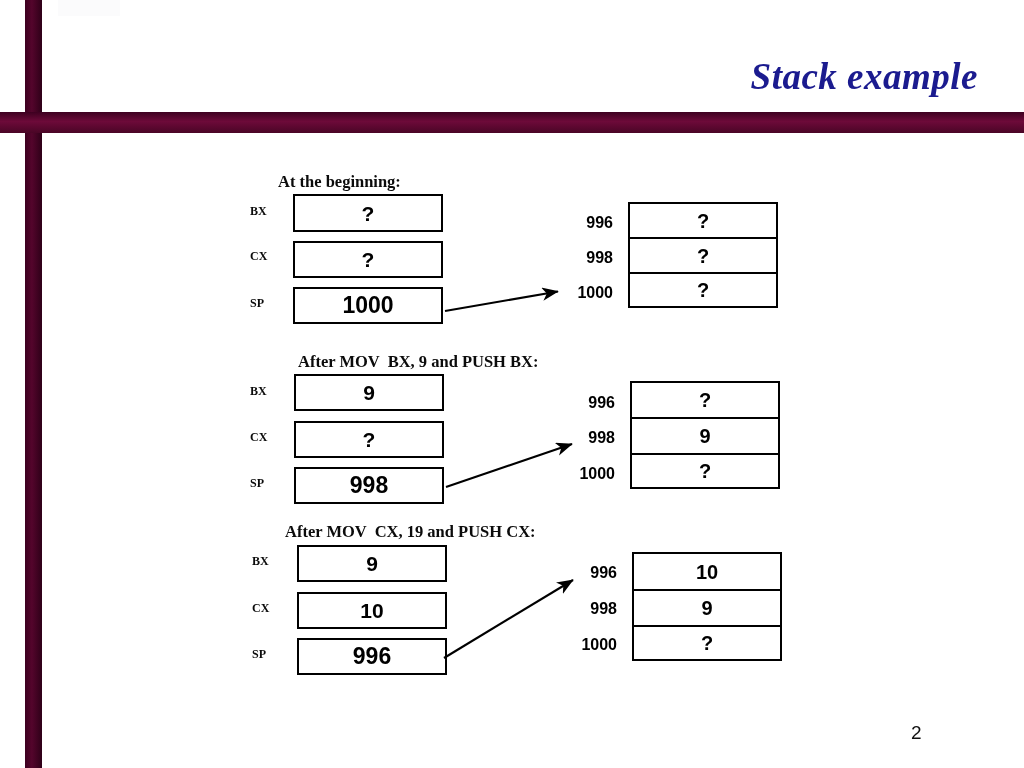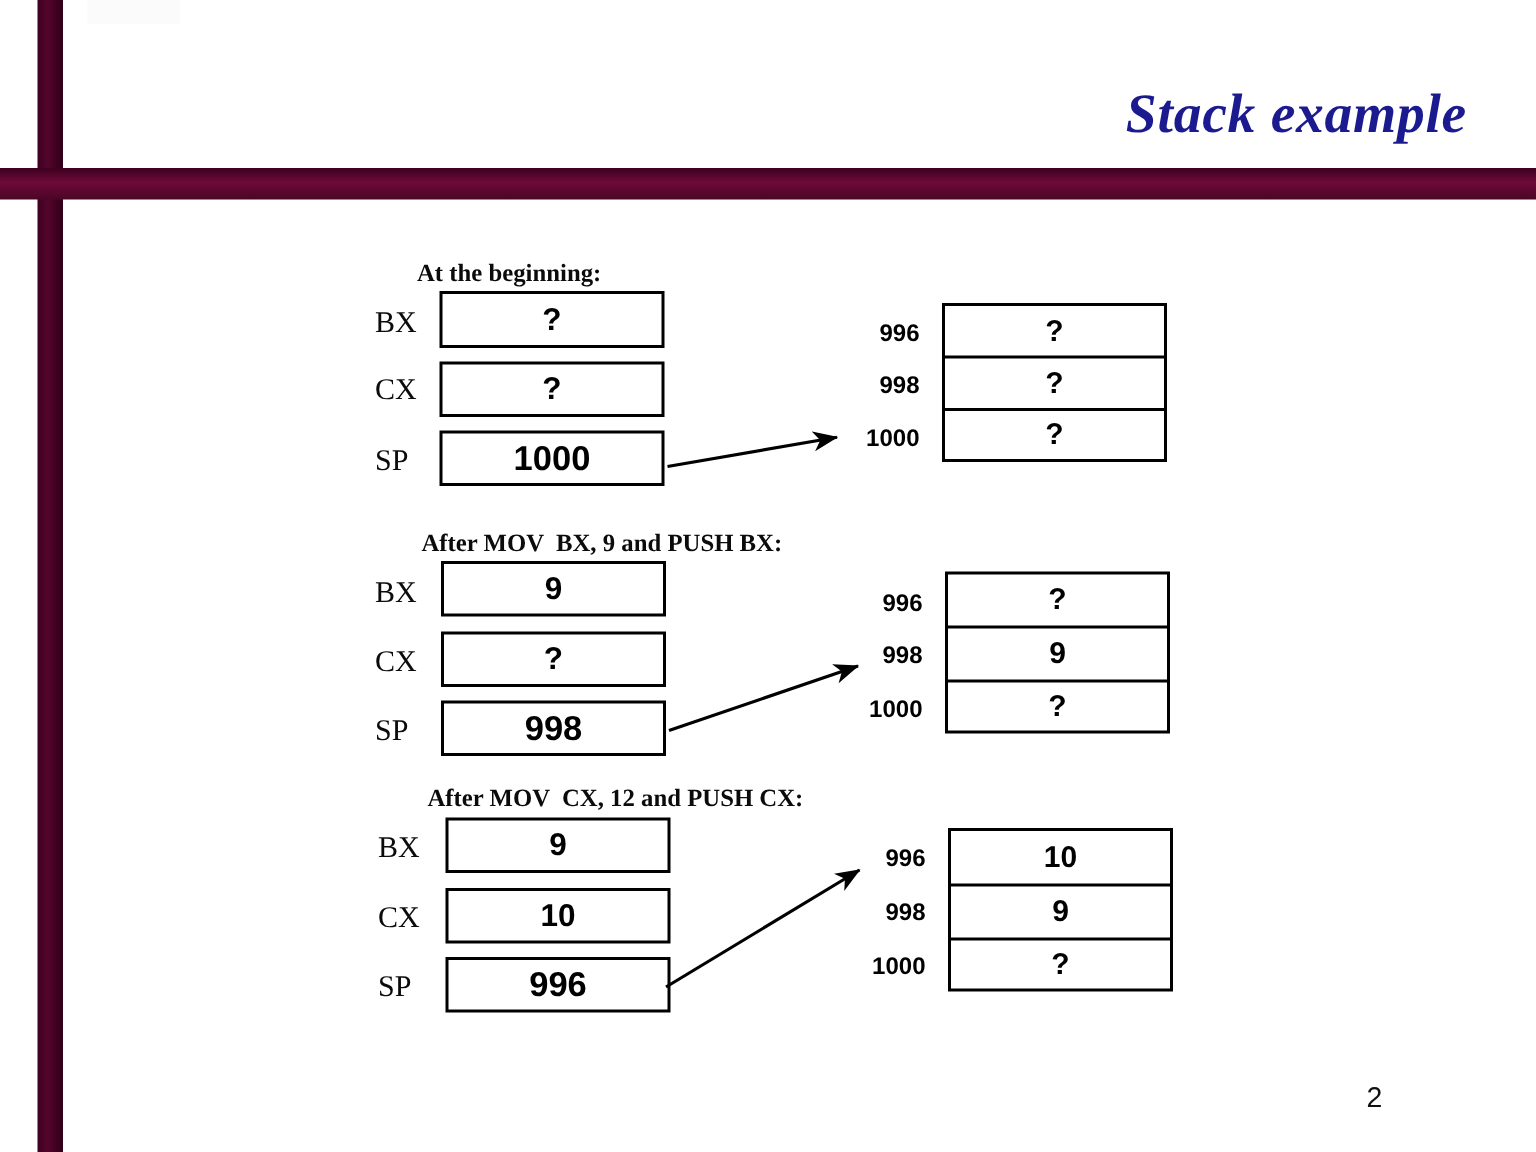--- a/index.html
+++ b/index.html
@@ -72,22 +72,22 @@
     position: absolute;
     font-family: "Liberation Serif", serif;
     font-weight: bold;
     font-size: 16.5px;
     color: #0b0b0b;
     white-space: pre;
   }
   .reg-label {
     position: absolute;
     font-family: "Liberation Serif", serif;
-    font-weight: normal;
-    font-size: 20px;
+    font-weight: bold;
+    font-size: 12px;
     color: #0b0b0b;
   }
   .reg-box {
     position: absolute;
     border: 2px solid #000000;
     background: #ffffff;
     box-sizing: border-box;
     display: flex;
     align-items: center;
     justify-content: center;
@@ -178,21 +178,21 @@
       <span class="stack-value">?</span>
     </div>
     <div class="stack-cell" style="height:35px;">
       <span class="stack-value">?</span>
     </div>
     <div class="stack-cell" style="height:32px;">
       <span class="stack-value">?</span>
     </div>
   </div>
 
-  <div class="block-heading" style="left:281px; top:352px;">After MOV  BX, 9 and PUSH BX:</div>
+  <div class="block-heading" style="left:298px; top:352px;">After MOV  BX, 9 and PUSH BX:</div>
 
   <div class="reg-label" style="left:250px; top:384px;">BX</div>
   <div class="reg-box" style="left:294px; top:374px; width:150px; height:37px;">
     <span class="reg-value">9</span>
   </div>
 
   <div class="reg-label" style="left:250px; top:430px;">CX</div>
   <div class="reg-box" style="left:294px; top:421px; width:150px; height:37px;">
     <span class="reg-value">?</span>
   </div>
@@ -211,21 +211,21 @@
       <span class="stack-value">?</span>
     </div>
     <div class="stack-cell" style="height:36px;">
       <span class="stack-value">9</span>
     </div>
     <div class="stack-cell" style="height:32px;">
       <span class="stack-value">?</span>
     </div>
   </div>
 
-  <div class="block-heading" style="left:285px; top:522px;">After MOV  CX, 12 and PUSH CX:</div>
+  <div class="block-heading" style="left:285px; top:522px;">After MOV  CX, 19 and PUSH CX:</div>
 
   <div class="reg-label" style="left:252px; top:554px;">BX</div>
   <div class="reg-box" style="left:297px; top:545px; width:150px; height:37px;">
     <span class="reg-value">9</span>
   </div>
 
   <div class="reg-label" style="left:252px; top:601px;">CX</div>
   <div class="reg-box" style="left:297px; top:592px; width:150px; height:37px;">
     <span class="reg-value">10</span>
   </div>

